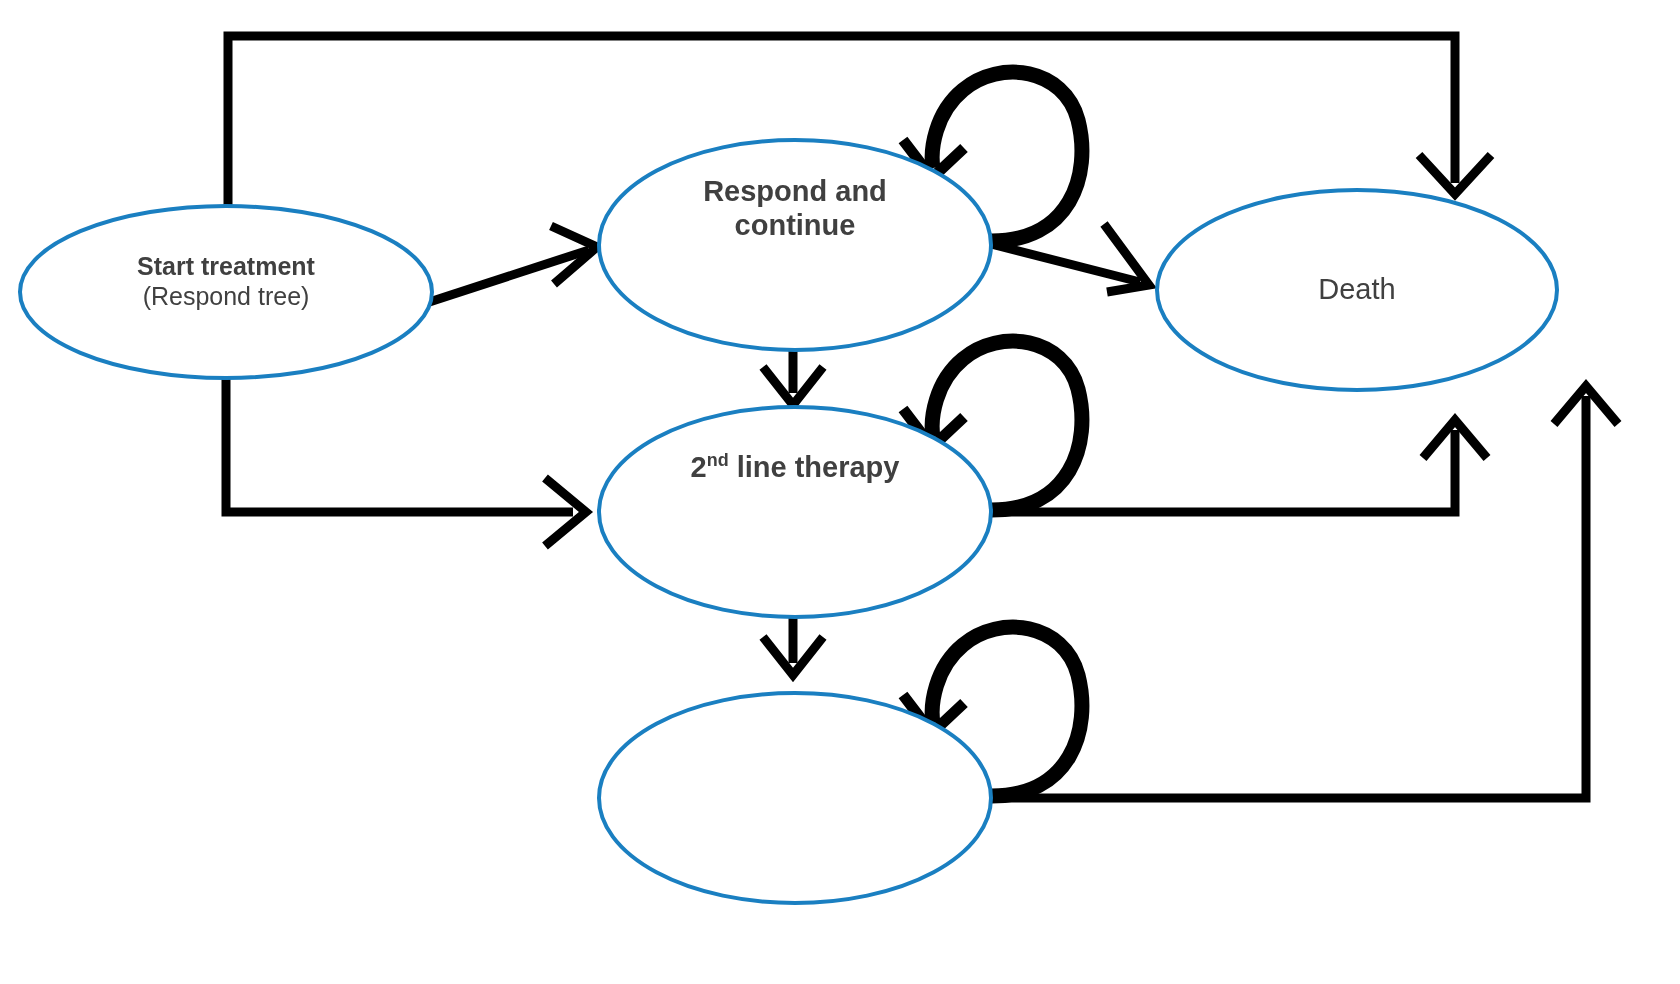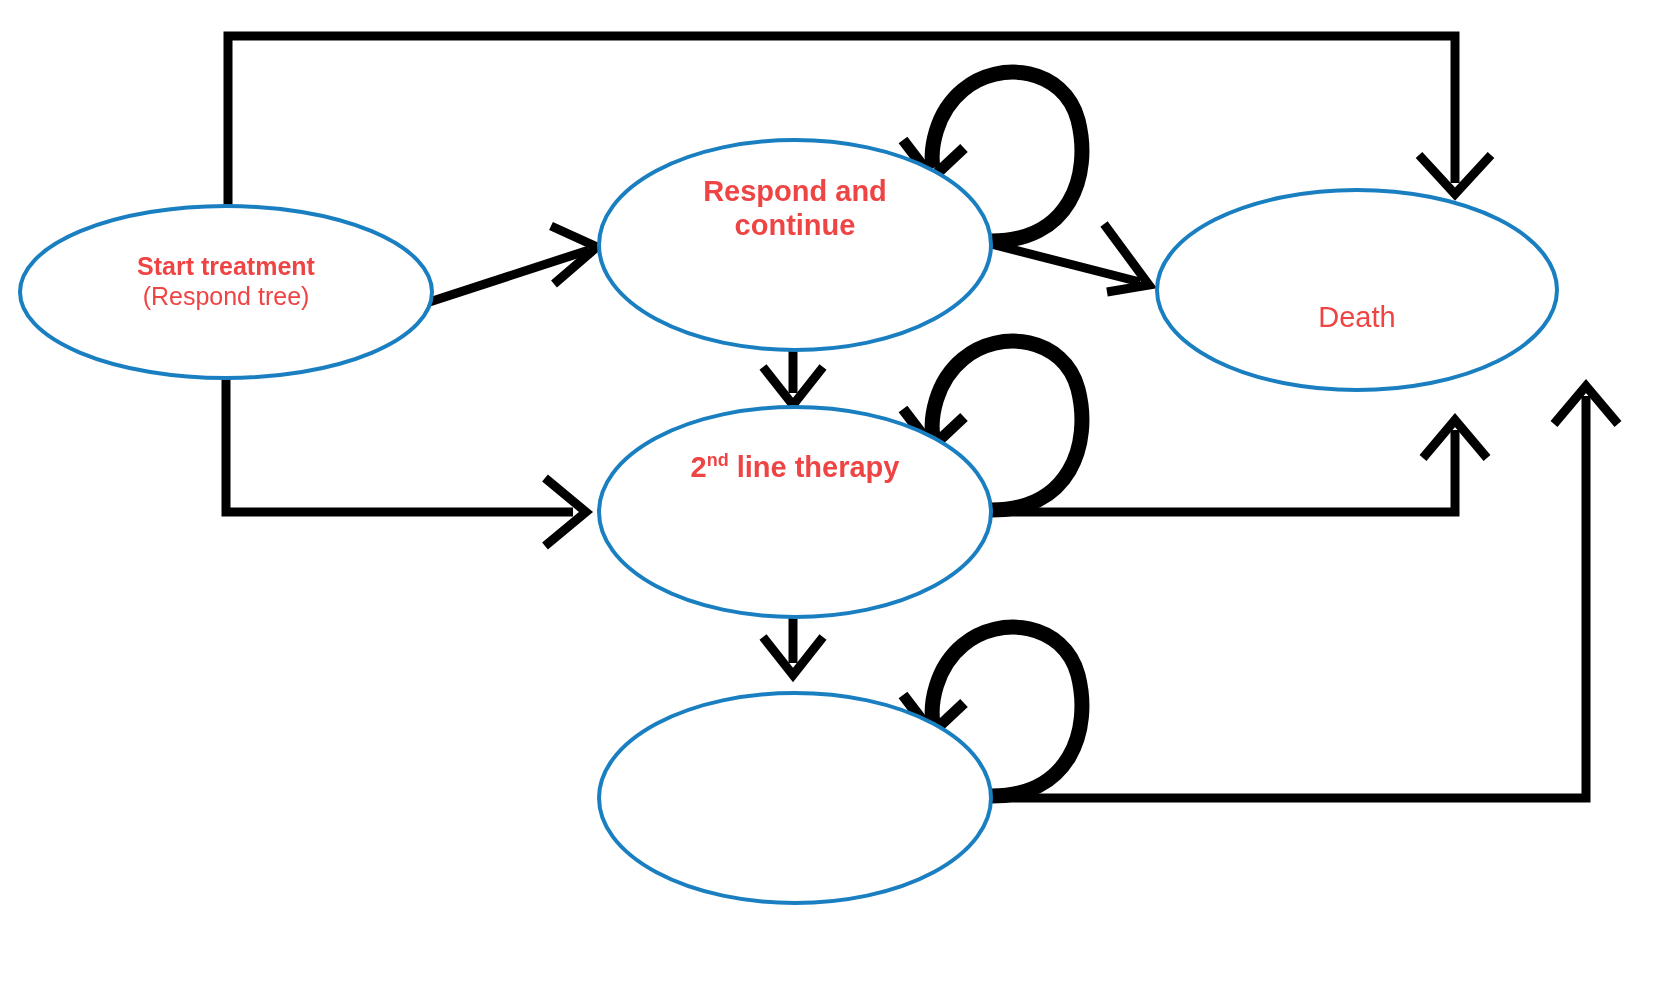--- a/index.html
+++ b/index.html
@@ -55,21 +55,21 @@
   .arrow-head-loop {
     fill: none;
     stroke: #000000;
     stroke-width: 11;
     stroke-linecap: butt;
     stroke-linejoin: miter;
   }
   .node-label {
     position: absolute;
     text-align: center;
-    color: #ef4444;
+    color: #404040;
     line-height: 1.18;
     pointer-events: none;
     white-space: nowrap;
   }
   .lbl-line {
     display: block;
   }
   .w-bold { font-weight: bold; }
   .w-reg  { font-weight: normal; }
   .sup {
@@ -156,17 +156,17 @@
   <div class="node-label" style="left:600px; top:174px; width:390px; font-size:29px;">
     <span class="lbl-line w-bold">Respond and</span>
     <span class="lbl-line w-bold">continue</span>
   </div>
 
   <div class="node-label" style="left:588px; top:450px; width:414px; font-size:29px;">
     <span class="lbl-line w-bold">2<span class="sup">nd</span> line therapy</span>
   </div>
 
 
-  <div class="node-label" style="left:1157px; top:272px; width:400px; font-size:29px;margin-top:28px;">
+  <div class="node-label" style="left:1157px; top:272px; width:400px; font-size:29px;">
     <span class="lbl-line w-reg">Death</span>
   </div>
 
 </div>
 
 </body></html>

